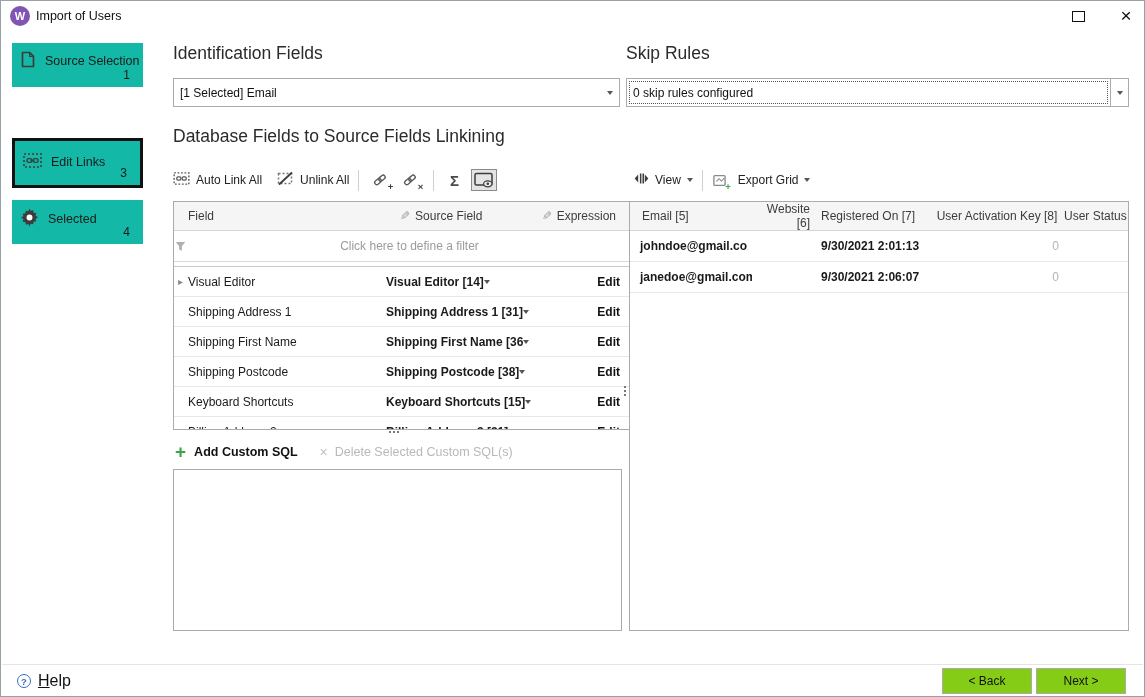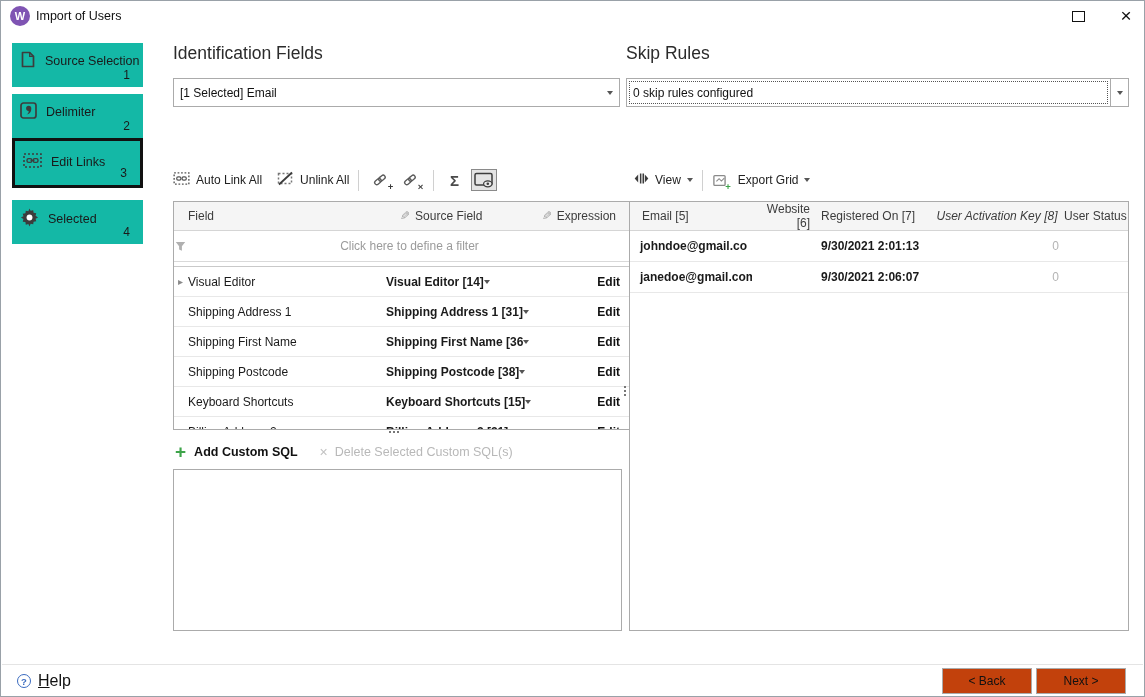--- a/index.html
+++ b/index.html
@@ -52,21 +52,21 @@
   .h-source{flex:0 0 148px;display:flex;align-items:center;gap:5px;padding-left:14px;box-sizing:border-box;}
   .h-expr{flex:1;display:flex;align-items:center;gap:5px;justify-content:flex-end;padding-right:16px;}
   .pencil{color:#9a9a9a;font-size:12px;display:inline-block;transform:scaleX(-1);}
   .edit-link{font-weight:bold;color:#111;cursor:pointer;}
   .filter-text{flex:1;text-align:center;}
   
   .rc-email{flex:0 0 122px;padding-left:12px;box-sizing:border-box;overflow:hidden;white-space:nowrap;}
   .rc-web{flex:0 0 62px;text-align:right;padding-right:4px;box-sizing:border-box;}
   .rc-reg{flex:0 0 116px;padding-left:7px;box-sizing:border-box;white-space:nowrap;}
   .rc-act{flex:0 0 134px;box-sizing:border-box;}
-  .rc-act.hd{text-align:center;font-style:italic;}
+  .rc-act.hd{text-align:center;}
   .rc-act.cell{text-align:right;padding-right:5px;color:#b4b4b4;}
   .rc-status{flex:1;overflow:hidden;white-space:nowrap;}
   .bold{font-weight:bold;}
   .r-row{height:30px;}
   
   .vdots{position:absolute;display:flex;flex-direction:column;gap:2px;cursor:col-resize;}
   .vdots i{width:2px;height:2px;background:#777;}
   .hdots{position:absolute;display:flex;gap:2px;cursor:row-resize;}
   .hdots i{width:2px;height:2px;background:#777;}
   
@@ -77,21 +77,21 @@
   .delsql{display:flex;align-items:center;gap:7px;color:#b8b8b8;font-size:12.5px;}
   .delsql .x{font-size:14px;color:#c2c2c2;}
   .sqlbox{position:absolute;border:1px solid #ababab;background:#fff;box-sizing:border-box;}
   
   .footer-line{position:absolute;left:1px;right:1px;top:663px;border-top:1px solid #e4e4e4;}
   .help{position:absolute;left:16px;top:671px;display:flex;align-items:center;gap:7px;cursor:pointer;}
   .help-circle{width:14px;height:14px;border-radius:50%;border:1.5px solid #3a6bbf;color:#3a6bbf;display:flex;
                align-items:center;justify-content:center;font-size:9.5px;font-weight:bold;box-sizing:border-box;}
   .help-label{font-size:16px;color:#111;}
   .u{text-decoration:underline;}
-  .navbtn{position:absolute;top:667px;width:90px;height:26px;background:#c2410c;border:1px solid #ababab;
+  .navbtn{position:absolute;top:667px;width:90px;height:26px;background:#84cc16;border:1px solid #ababab;
           display:flex;align-items:center;justify-content:center;font-size:12px;color:#111;cursor:pointer;box-sizing:border-box;}
 </style>
 </head>
 <body>
 
 <div class="window">
 
   <div class="titlebar">
     <span class="app-icon" style="background:#7f54b3;">
       <span>W</span>
@@ -109,32 +109,20 @@
         <svg width="16" height="17" viewBox="0 0 16 17">
             <path d="M2.5 1.5h7.2l3.8 3.8v10.2h-11z" fill="none" stroke="#3c3c3c" stroke-width="1.7" stroke-linejoin="round"></path>
             <path d="M9.7 1.5v3.8h3.8" fill="none" stroke="#3c3c3c" stroke-width="1.3"></path>
           </svg>
       </span>
       <span class="nav-label">Source Selection</span>
     </div>
     <span class="nav-num">1</span>
   </div>
 
-  <div class="nav-item" style="top:93px;">
-    <div class="nav-main">
-      <span>
-        <svg width="17" height="17" viewBox="0 0 17 17">
-            <rect x="1" y="1" width="15" height="15" rx="2.5" fill="none" stroke="#3c3c3c" stroke-width="1.7"></rect>
-            <path d="M11.3 6.3a2.6 2.6 0 1 0-2.6 2.6c0 1.9-.8 3-2.4 3.6 3.2 0 5-2.2 5-6.2z" fill="#3c3c3c"></path>
-          </svg>
-      </span>
-      <span class="nav-label">Delimiter</span>
-    </div>
-    <span class="nav-num">2</span>
-  </div>
 
   <div class="nav-item selected" style="top:137px;">
     <div class="nav-main">
       <span>
         <svg width="19" height="15" viewBox="0 0 19 15">
             <rect x="1" y="1" width="17" height="13" fill="none" stroke="#3c3c3c" stroke-width="1.6" stroke-dasharray="2 2"></rect>
             <rect x="4" y="5.6" width="4.8" height="3.8" rx="1.6" fill="none" stroke="#3c3c3c" stroke-width="1.4"></rect>
             <rect x="10.2" y="5.6" width="4.8" height="3.8" rx="1.6" fill="none" stroke="#3c3c3c" stroke-width="1.4"></rect>
             <line x1="7.5" y1="7.5" x2="11.5" y2="7.5" stroke="#3c3c3c" stroke-width="1.4"></line>
           </svg>
@@ -167,20 +155,21 @@
 
   <div class="h1" style="left:625px;top:42px;">Skip Rules</div>
   <div class="combo" style="left:625px;top:77px;width:503px;">
     <span class="val">0 skip rules configured</span>
     <span class="arrow sep">
         <i class="car"></i>
       </span>
     <span class="focus-dotted"></span>
   </div>
 
+  <div class="h1" style="left:172px;top:125px;">Database Fields to Source Fields Linkining</div>
 
   <div class="toolbar" style="left:172px;top:166px;">
     <span class="tbtn" style="margin-right:15px;">
       <span>
         <svg width="17" height="13" viewBox="0 0 19 15">
             <rect x="1" y="1" width="17" height="13" fill="none" stroke="#555" stroke-width="1.6" stroke-dasharray="2 2"></rect>
             <rect x="4" y="5.6" width="4.8" height="3.8" rx="1.6" fill="none" stroke="#555" stroke-width="1.4"></rect>
             <rect x="10.2" y="5.6" width="4.8" height="3.8" rx="1.6" fill="none" stroke="#555" stroke-width="1.4"></rect>
           </svg>
       </span>

